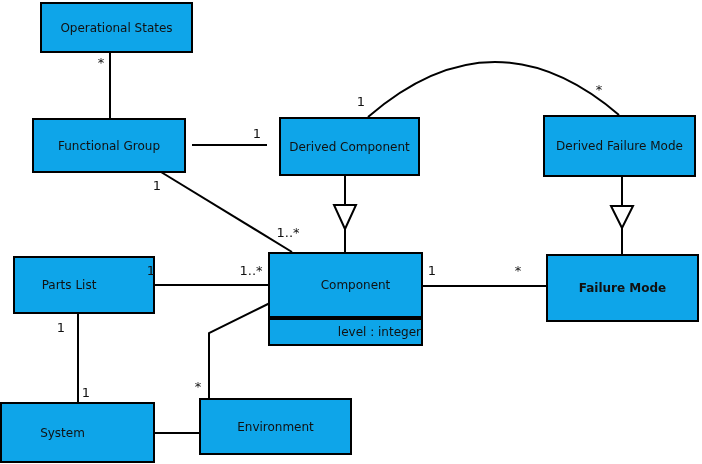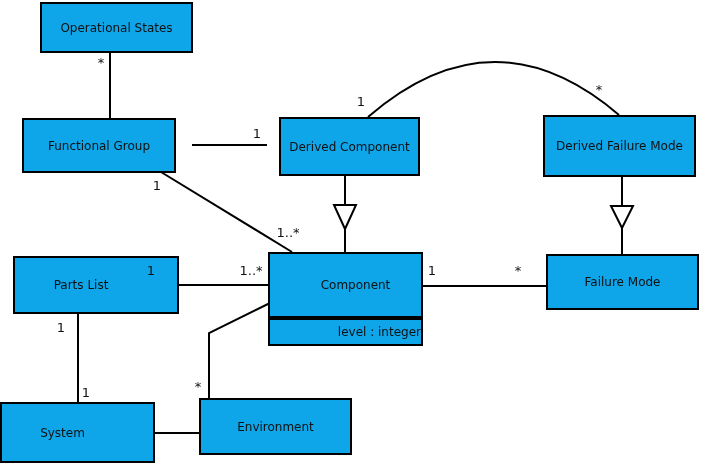--- a/index.html
+++ b/index.html
@@ -43,50 +43,50 @@
       <path d="M622,177 L622,206" class="edge"></path>
       <path d="M622,228 L622,254" class="edge"></path>
       <polygon points="611,206 633,206 622,228" class="tri"></polygon>
     </svg>
   <div class="nodes">
       <div class="uml-class" style="left: 40px; top: 2px; width: 153px;">
         <div class="compartment" style="height: 51px;">
           <span>Operational States</span>
         </div>
       </div>
-      <div class="uml-class" style="left: 22px; top: 118px; width: 154px;">
+      <div class="uml-class" style="left: 32px; top: 118px; width: 154px;">
         <div class="compartment" style="height: 55px;">
           <span>Functional Group</span>
         </div>
       </div>
       <div class="uml-class" style="left: 267px; top: 117px; width: 153px;">
         <div class="compartment" style="height: 59px; margin-left: 12px;">
           <span>Derived Component</span>
         </div>
       </div>
       <div class="uml-class" style="left: 543px; top: 115px; width: 153px;">
         <div class="compartment" style="height: 62px; text-align: right;">
           <span>Derived Failure Mode</span>
         </div>
       </div>
-      <div class="uml-class" style="left: 1px; top: 256px; width: 178px; padding-left: 12px;">
+      <div class="uml-class" style="left: 1px; top: 256px; width: 154px; padding-left: 12px;">
         <div class="compartment" style="height: 58px;">
           <span style="transform: translateX(-15px);">Parts List</span>
         </div>
       </div>
       <div class="uml-class" style="left: 268px; top: 252px; width: 155px;">
         <div class="compartment" style="height: 66px; padding-left: 20px;">
           <span>Component</span>
         </div>
         <div class="compartment attrs" style="height: 28px; justify-content: flex-end;">
           <span>level : integer</span>
         </div>
       </div>
       <div class="uml-class" style="left: 546px; top: 254px; width: 153px;">
-        <div class="compartment" style="height: 56px;">
+        <div class="compartment" style="height: 68px; font-weight: bold;">
           <span>Failure Mode</span>
         </div>
       </div>
       <div class="uml-class" style="left: 0px; top: 402px; width: 155px;">
         <div class="compartment" style="height: 61px;">
           <span style="transform: translateX(-15px);">System</span>
         </div>
       </div>
       <div class="uml-class" style="left: 199px; top: 398px; width: 153px; border-radius: 10px;">
         <div class="compartment" style="height: 57px;">

